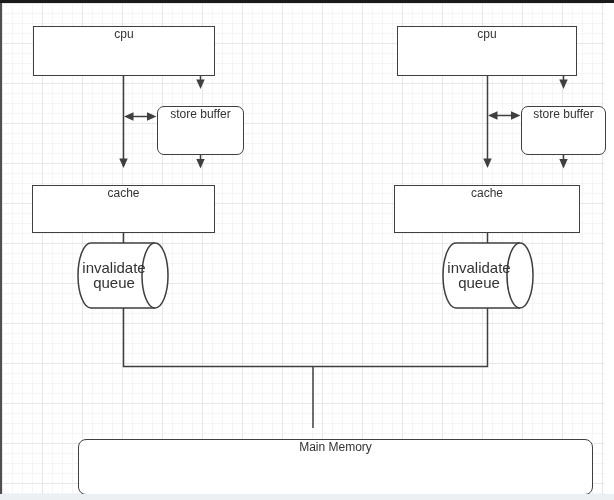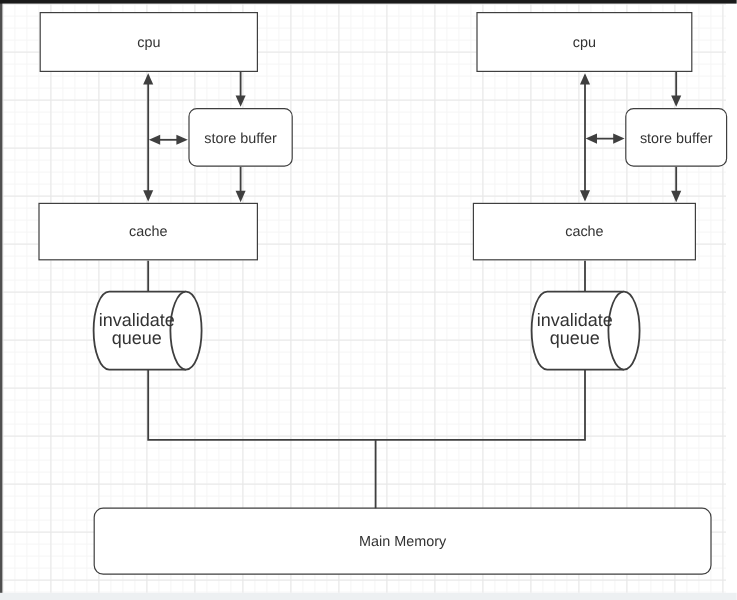--- a/index.html
+++ b/index.html
@@ -25,22 +25,22 @@
 
   svg.connectors { position:absolute; left:0; top:0; z-index:1; }
   .connector { stroke:var(--stroke,#3f3f3f); stroke-width:1.5; fill:none; }
   .arrowhead { fill:var(--stroke,#3f3f3f); stroke:none; }
   .shape     { fill:var(--node-fill,#ffffff); stroke:var(--stroke,#3f3f3f); stroke-width:1.5; }
 
   .box {
     position:absolute; box-sizing:border-box; z-index:2;
     background:var(--node-fill,#ffffff);
     border:1.5px solid var(--stroke,#3f3f3f);
-    display:flex; align-items:center; justify-content:center;
-    font-size:12px; text-align:center;
+    display:flex; align-items:flex-start; justify-content:center;
+    font-size:12px; text-align:center;margin-top:16px;
   }
   .cpu-left      { left:33px;  top:10px;  width:182px; height:50px; }
   .cpu-right     { left:397px; top:10px;  width:180px; height:50px; }
   .sb-left       { left:157px; top:90px;  width:87px;  height:49px; border-radius:7px; }
   .sb-right      { left:521px; top:90px;  width:85px;  height:49px; border-radius:7px; }
   .cache-left    { left:32px;  top:169px; width:183px; height:48px; }
   .cache-right   { left:394px; top:169px; width:186px; height:48px; }
   .main-memory   { left:78px;  top:423px; width:515px; height:56px; border-radius:8px; }
 
   .queue-label {

